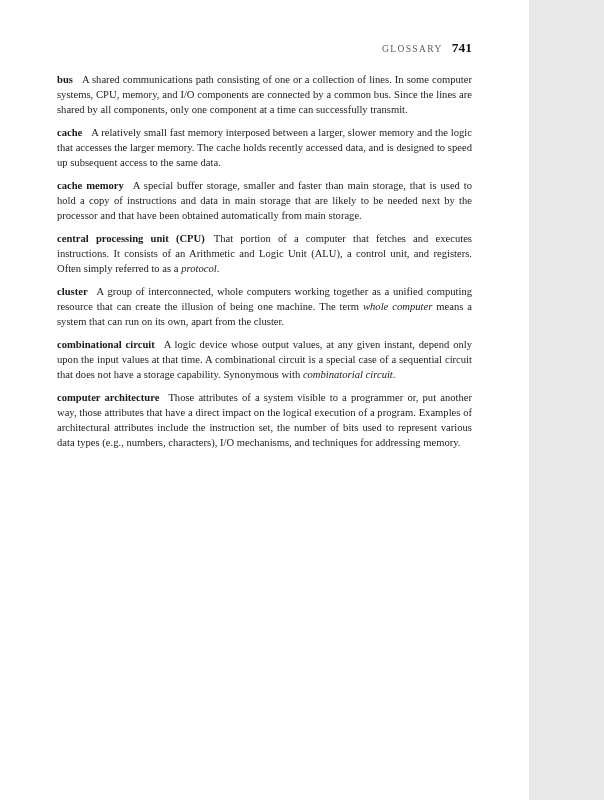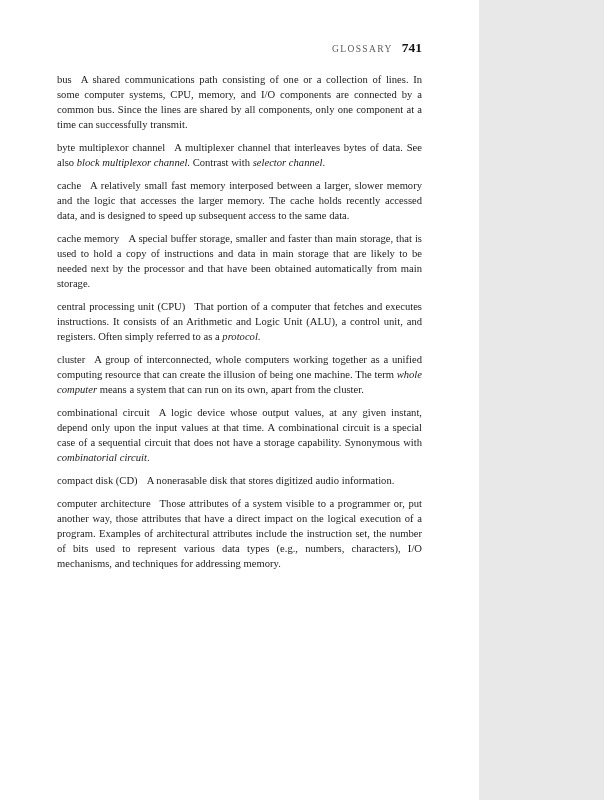--- a/index.html
+++ b/index.html
@@ -2,21 +2,21 @@
 <html><head>
 <meta charset="utf-8">
 <style>
   * { margin: 0; padding: 0; box-sizing: border-box; }
   html, body { background: #e8e8e8; }
   body {
     width: 604px; height: 800px;
     font-family: "Liberation Serif", "DejaVu Serif", serif;
   }
   .page {
-    width: 479px; height: 800px;
+    width: 529px; height: 800px;
     background: #ffffff;
     padding: 38px 57px 0 57px;
     overflow: hidden;
   }
   .header {
     text-align: right;
     margin-bottom: 16px;
     white-space: nowrap;
   }
   .section-label {
@@ -33,50 +33,48 @@
     vertical-align: baseline;
   }
   .entry {
     font-size: 10.6px;
     line-height: 15px;
     text-align: justify;
     color: #1b1b1b;
     margin-bottom: 8px;
   }
   .term {
-    font-weight: normal;
+    font-weight: bold;
     margin-right: 9px;
   }
 </style>
 </head>
 <body>
 
 <div class="page">
   <div class="header">
     <span class="section-label">GLOSSARY</span><span class="page-number">741</span>
   </div>
   <div class="content">
   <p class="entry"><b class="term">bus</b><span class="definition"><span>A shared communications path consisting of one or a collection of lines. In some computer systems, CPU, memory, and I/O components are connected by a common bus. Since the lines are shared by all components, only one component at a time can successfully transmit.</span></span></p>
 
 
 
 
-  <p class="entry"><b class="term">byte multiplexor channel</b><span class="definition"><span>A multiplexer channel that interleaves bytes of data. See also </span><i>block multiplexor channel</i><span>. Contrast with </span><i>selector channel</i><span>.</span></span></p>
 
   <p class="entry"><b class="term">cache</b><span class="definition"><span>A relatively small fast memory interposed between a larger, slower memory and the logic that accesses the larger memory. The cache holds recently accessed data, and is designed to speed up subsequent access to the same data.</span></span></p>
 
 
 
   <p class="entry"><b class="term">cache memory</b><span class="definition"><span>A special buffer storage, smaller and faster than main storage, that is used to hold a copy of instructions and data in main storage that are likely to be needed next by the processor and that have been obtained automatically from main storage.</span></span></p>
 
 
   <p class="entry"><b class="term">central processing unit (CPU)</b><span class="definition"><span>That portion of a computer that fetches and executes instructions. It consists of an Arithmetic and Logic Unit (ALU), a control unit, and registers. Often simply referred to as a </span><i>protocol</i><span>.</span></span></p>
 
   <p class="entry"><b class="term">cluster</b><span class="definition"><span>A group of interconnected, whole computers working together as a unified computing resource that can create the illusion of being one machine. The term </span><i>whole computer</i><span> means a system that can run on its own, apart from the cluster.</span></span></p>
 
   <p class="entry"><b class="term">combinational circuit</b><span class="definition"><span>A logic device whose output values, at any given instant, depend only upon the input values at that time. A combinational circuit is a special case of a sequential circuit that does not have a storage capability. Synonymous with </span><i>combinatorial circuit</i><span>.</span></span></p>
 
-  <p class="entry"><b class="term">compact disk (CD)</b><span class="definition"><span>A nonerasable disk that stores digitized audio information.</span></span></p>
 
   <p class="entry"><b class="term">computer architecture</b><span class="definition"><span>Those attributes of a system visible to a programmer or, put another way, those attributes that have a direct impact on the logical execution of a program. Examples of architectural attributes include the instruction set, the number of bits used to represent various data types (e.g., numbers, characters), I/O mechanisms, and techniques for addressing memory.</span></span></p>
 
 </div>
 </div>
 
 </body></html>

